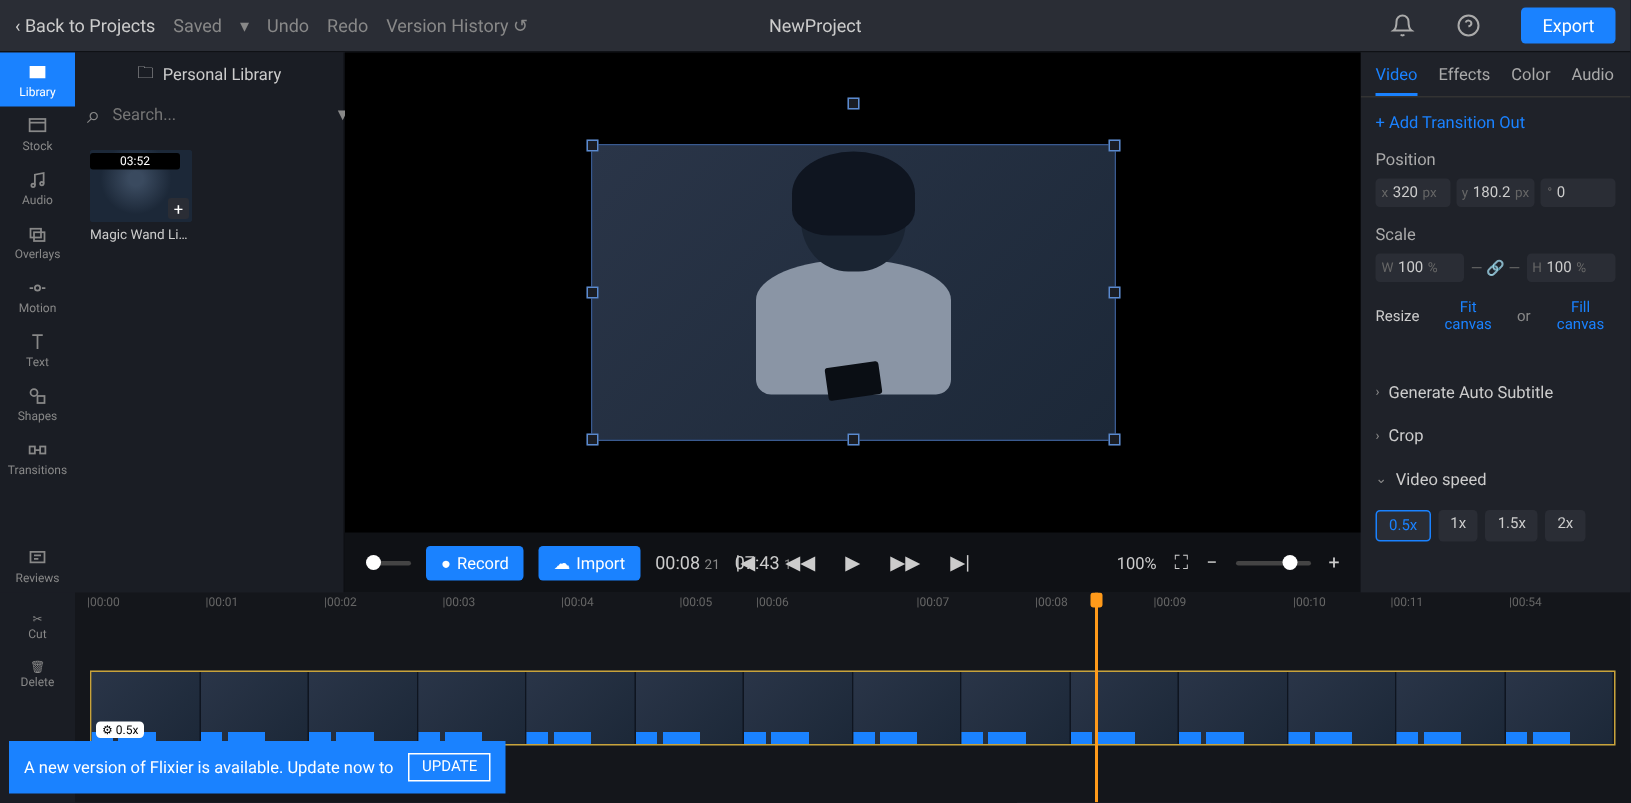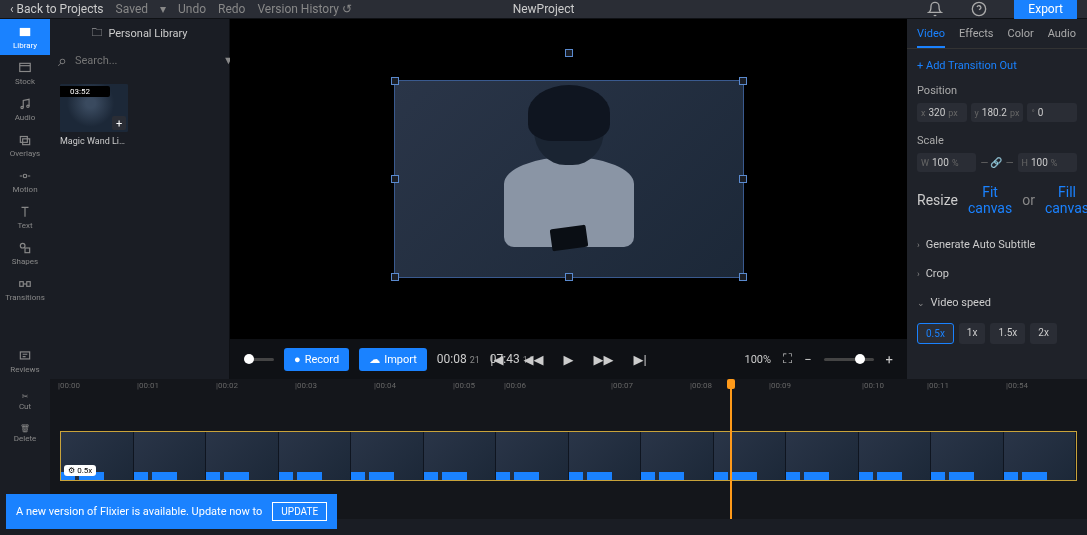--- a/index.html
+++ b/index.html
@@ -1,38 +1,38 @@
 <!DOCTYPE html>
 <html><head>
 <meta charset="utf-8">
 <style>
 *{box-sizing:border-box;margin:0;padding:0;font-family:-apple-system,BlinkMacSystemFont,"Segoe UI",Roboto,sans-serif}
 body{background:#1a1d24;color:#ccc;width:1087px;height:535px;overflow:hidden;position:relative}
-.topbar{height:19px;background:#2a2d35;display:flex;align-items:center;padding:0 10px;gap:12px;font-size:12px;border-bottom:1px solid #0f1115}
+.topbar{height:35px;background:#2a2d35;display:flex;align-items:center;padding:0 10px;gap:12px;font-size:12px;border-bottom:1px solid #0f1115}
 .back{color:#ccc;cursor:pointer}
 .topbar .saved{color:#888}
 .topbar .undo,.topbar .redo,.topbar .vh{color:#888;cursor:pointer}
 .title{position:absolute;left:50%;transform:translateX(-50%);color:#ccc}
 .topright{margin-left:auto;display:flex;align-items:center;gap:26px}
 .icon-btn{width:18px;height:18px;display:flex;align-items:center;justify-content:center;color:#aaa;cursor:pointer}
 .export{background:#1a82ff;color:#fff;padding:5px 14px;border-radius:3px;font-size:12px;cursor:pointer}
 .main{display:flex;height:360px}
 .leftnav{width:50px;background:#1a1d24;display:flex;flex-direction:column;align-items:center;padding-top:0}
 .nav-item{width:50px;height:36px;display:flex;flex-direction:column;align-items:center;justify-content:center;font-size:8px;color:#888;cursor:pointer;gap:2px}
 .nav-item.active{background:#1a82ff;color:#fff}
 .nav-icon{width:16px;height:14px}
 .library{width:180px;background:#1a1d24;display:flex;flex-direction:column;border-right:1px solid #0d0f13}
 .lib-head{height:28px;display:flex;align-items:center;justify-content:center;font-size:11px;color:#ccc;gap:6px}
 .search-row{display:flex;align-items:center;padding:4px 8px;gap:8px}
 .search-ic{color:#888}
 .search-input{flex:1;background:transparent;border:none;color:#ccc;font-size:11px;outline:none}
 .filter-ic,.sort-ic{color:#888;cursor:pointer;font-size:11px}
 .clip{margin:10px;width:68px}
 .thumb{width:68px;height:48px;background:#1c2838;border-radius:2px;position:relative;overflow:hidden}
-.thumb-dur{position:absolute;top:2px;right:18px;background:#000;color:#fff;font-size:8px;padding:1px 20px;border-radius:2px}
+.thumb-dur{position:absolute;top:2px;right:8px;background:#000;color:#fff;font-size:8px;padding:1px 20px;border-radius:2px}
 .thumb-add{position:absolute;bottom:2px;right:2px;background:#2a2d35;color:#fff;width:14px;height:14px;display:flex;align-items:center;justify-content:center;font-size:11px;border-radius:2px;cursor:pointer}
 .clip-name{font-size:9px;color:#ccc;margin-top:4px;white-space:nowrap;overflow:hidden;text-overflow:ellipsis}
 .preview{flex:1;background:#0f1115;display:flex;flex-direction:column;position:relative}
 .canvas{flex:1;display:flex;align-items:center;justify-content:center;background:#000}
 .video-frame{width:350px;height:198px;background:linear-gradient(135deg,#2a3548 0%,#1c2838 100%);position:relative;border:1px solid #3a5a8f}
 .handle{width:8px;height:8px;background:#1a1d24;border:1px solid #5a8acf;position:absolute}
 .h-tl{top:-4px;left:-4px}.h-tr{top:-4px;right:-4px}.h-bl{bottom:-4px;left:-4px}.h-br{bottom:-4px;right:-4px}
 .h-t{top:-32px;left:50%;margin-left:-4px}.h-b{bottom:-4px;left:50%;margin-left:-4px}
 .h-l{top:50%;left:-4px;margin-top:-4px}.h-r{top:50%;right:-4px;margin-top:-4px}
 .person{position:absolute;left:50%;top:8px;transform:translateX(-50%);width:150px;height:180px}
@@ -54,21 +54,21 @@
 .rightpanel{width:180px;background:#1f2229;padding:10px;font-size:11px;overflow:hidden}
 .tabs{display:flex;gap:14px;border-bottom:1px solid #333;margin:-10px -10px 10px;padding:8px 10px 0;font-size:11px}
 .tab{color:#aaa;padding-bottom:6px;cursor:pointer}
 .tab.active{color:#1a82ff;border-bottom:2px solid #1a82ff}
 .add-trans{color:#1a82ff;font-size:11px;cursor:pointer;margin-bottom:12px;display:block}
 .prop-label{color:#aaa;font-size:11px;margin-bottom:6px}
 .prop-row{display:flex;gap:4px;margin-bottom:12px}
 .prop-input{background:#2a2d35;border-radius:3px;padding:4px 4px;display:flex;align-items:center;gap:3px;font-size:10px;color:#ccc;flex:1}
 .prop-input .lbl{color:#666;font-size:9px}
 .link-ic{color:#666;align-self:center;font-size:10px}
-.resize-row{display:flex;align-items:center;gap:10px;margin-bottom:14px;font-size:14px}
+.resize-row{display:flex;align-items:center;gap:10px;margin-bottom:25px;font-size:10px}
 .fit{color:#1a82ff;text-align:center;cursor:pointer}
 .or{color:#888}
 .expand-row{color:#ccc;padding:8px 0;cursor:pointer;display:flex;align-items:center;gap:6px;font-size:11px}
 .chev{font-size:9px;color:#888}
 .speed-btns{display:flex;gap:5px;margin-top:6px}
 .speed-btn{background:#2a2d35;color:#ccc;padding:4px 8px;border-radius:3px;font-size:10px;cursor:pointer}
 .speed-btn.active{border:1px solid #1a82ff;color:#1a82ff}
 .timeline-area{height:140px;display:flex}
 .tl-tools{width:50px;background:#1a1d24;display:flex;flex-direction:column;align-items:center;padding-top:6px}
 .tl-tool{width:50px;height:32px;display:flex;flex-direction:column;align-items:center;justify-content:center;font-size:8px;color:#888;cursor:pointer;gap:1px}

